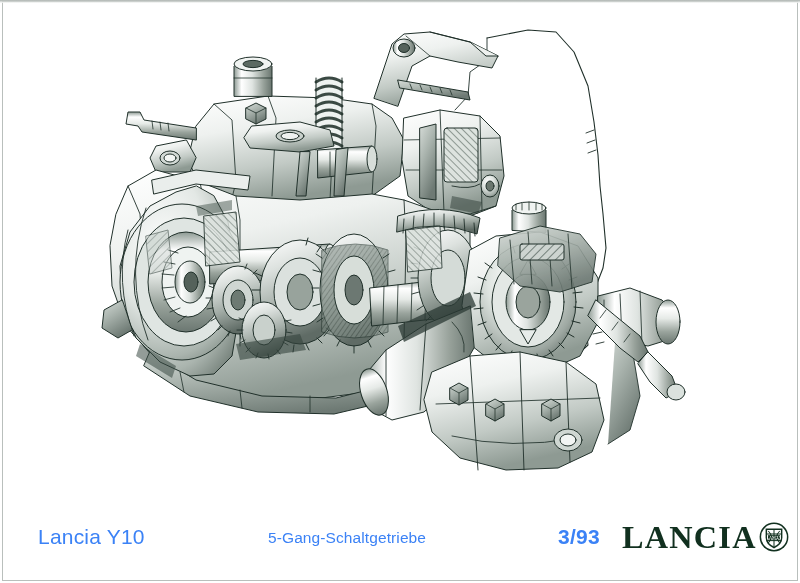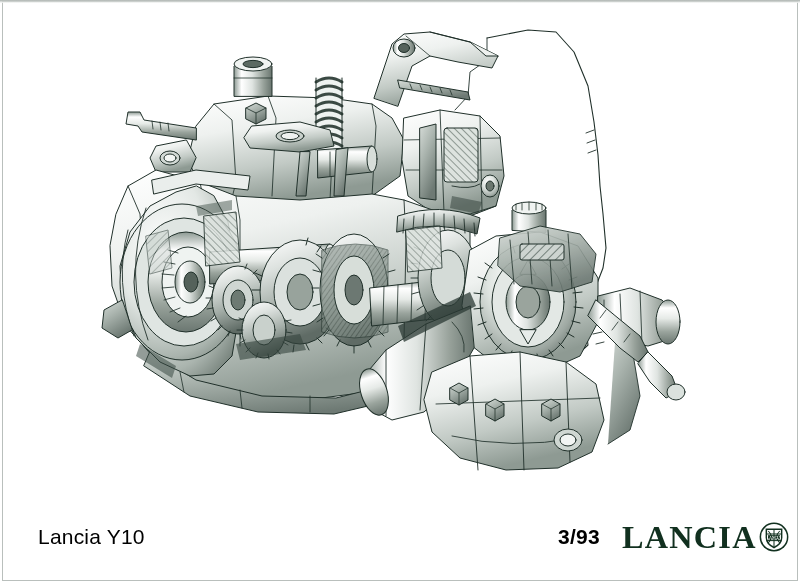--- a/index.html
+++ b/index.html
@@ -52,21 +52,21 @@
   #caption-bar {
     position: absolute;
     left: 0;
     top: 500px;
     width: 800px;
     height: 83px;
     z-index: 3;
   }
   .cap {
     position: absolute;
-    color: #000000;
+    color: #3b82f6;
     white-space: nowrap;
     line-height: 1;
   }
   #cap-model {
     left: 38px;
     top: 26px;
     font-size: 21px;
     letter-spacing: .2px;
     font-weight: 400;
   }
@@ -466,20 +466,21 @@
           <path d="M406,230 L440,226 L442,268 L408,272 Z" fill="url(#pHatch2)" opacity=".8"></path>
           <path d="M146,236 L168,230 L172,268 L150,274 Z" fill="url(#pHatch)" opacity=".5"></path>
         </g>
 
       </g>
     </svg>
   </div>
 
   <div id="caption-bar">
     <div class="cap" id="cap-model">Lancia Y10</div>
+    <div class="cap" id="cap-desc">5-Gang-Schaltgetriebe</div>
     <div class="cap" id="cap-date">3/93</div>
   </div>
 
   <div id="brand">
     <div id="brand-wordmark">LANCIA</div>
     <svg id="brand-emblem" viewBox="0 0 100 100">
       <circle cx="50" cy="50" r="48" fill="#11301f"></circle>
       <circle cx="50" cy="50" r="43" fill="#ffffff"></circle>
       <path d="M22,22 L78,22 L78,52 Q78,76 50,88 Q22,76 22,52 Z" fill="#11301f"></path>
       <path d="M27,27 L73,27 L73,52 Q73,72 50,82 Q27,72 27,52 Z" fill="#ffffff"></path>

